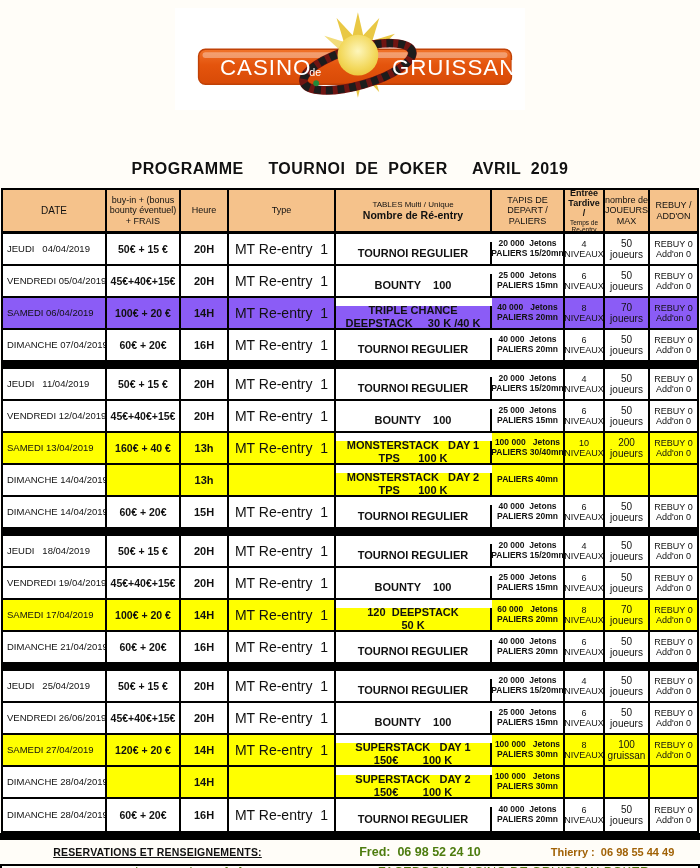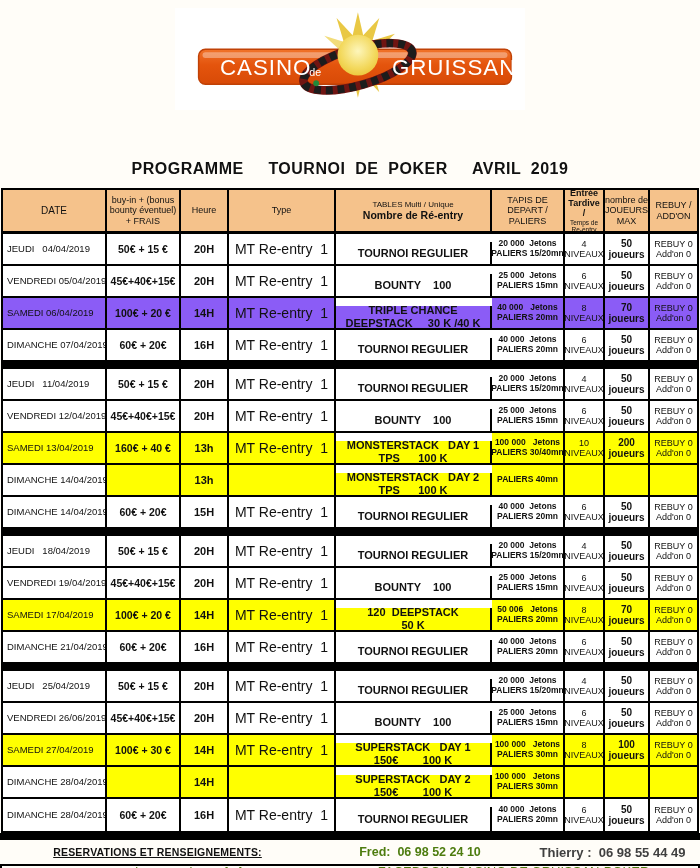--- a/index.html
+++ b/index.html
@@ -34,35 +34,35 @@
   .h-rebuy, .h-joueurs, .h-tapis { font-size:9px; }
 
   .c-date   { align-items:flex-start; text-align:left; padding-left:4px; font-size:9.5px; white-space:pre; }
   .c-buyin  { font-weight:bold; font-size:10.5px; }
   .c-heure  { font-weight:bold; font-size:11px; }
   .c-tables { font-size:14px; white-space:pre; }
   .c-type   { font-weight:bold; font-size:11px;margin-top:8px; }
   .c-type .l, .c-tapis .l { white-space:pre; }
   .c-tapis  { font-weight:bold; font-size:8.5px; }
   .c-entree { font-size:9px; }
-  .c-joueurs{ font-weight:bold; font-size:10px; }
+  .c-joueurs{ font-weight:normal; font-size:10px; }
   .c-rebuy  { font-size:9px; }
 
   .bg-white  .cell { background:#ffffff; }
   .bg-green  .cell { background:#8b5cf6; }
   .bg-yellow .cell { background:#ffff00; }
   .date-white .c-date { background:#ffffff !important; }
 
   
   .fbar { height:7px; background:#000; }
   .fline1 { height:24px; display:flex; align-items:center; }
   .fline1 .resv { width:45%; text-align:center; font-weight:bold; font-size:10.5px;
     text-decoration:underline; letter-spacing:0.2px; }
   .fline1 .fred { width:30%; text-align:center; font-weight:bold; font-size:12.5px; color:#4d7c0f; white-space:pre; }
-  .fline1 .thierry { width:25%; text-align:center; font-weight:bold; font-size:13px; color:#404040; white-space:pre; }
+  .fline1 .thierry { width:25%; text-align:center; font-weight:bold; font-size:11px; color:#a16207; white-space:pre; }
   .fbox { height:15px; border:2px solid #000; border-bottom-width:2px; display:flex; align-items:center; background:#fffdf8; }
   .fbox a { color:#4d7c0f; text-decoration:underline; font-size:13px; line-height:13px; white-space:pre; }
   .fbox .site { width:47%; text-align:center; }
   .fbox .fb   { width:53%; text-align:center; }
 </style>
 </head>
 <body>
 
 <div class="logo-wrap">
   <svg width="340" height="98" viewBox="0 0 350 100">
@@ -390,21 +390,21 @@
       <div class="trow bg-yellow">
     <div class="cell c-date">SAMEDI 17/04/2019</div>
     <div class="cell c-buyin">100€ + 20 €</div>
     <div class="cell c-heure">14H</div>
     <div class="cell c-tables">MT Re-entry  1</div>
     <div class="cell c-type">
       <span class="l">120  DEEPSTACK</span>
       <span class="l">50 K</span>
     </div>
     <div class="cell c-tapis">
-      <span class="l">50 006   Jetons</span>
+      <span class="l">60 000   Jetons</span>
       <span class="l">PALIERS 20mn</span>
     </div>
     <div class="cell c-entree">
       <span>8</span>
       <span>NIVEAUX</span>
     </div>
     <div class="cell c-joueurs">70 joueurs</div>
     <div class="cell c-rebuy">
       <span>REBUY  0</span>
       <span>Add'on  0</span>
@@ -475,36 +475,36 @@
       <span>NIVEAUX</span>
     </div>
     <div class="cell c-joueurs">50 joueurs</div>
     <div class="cell c-rebuy">
       <span>REBUY  0</span>
       <span>Add'on  0</span>
     </div>
   </div>
       <div class="trow bg-yellow">
     <div class="cell c-date">SAMEDI 27/04/2019</div>
-    <div class="cell c-buyin">100€ + 30 €</div>
+    <div class="cell c-buyin">120€ + 20 €</div>
     <div class="cell c-heure">14H</div>
     <div class="cell c-tables">MT Re-entry  1</div>
     <div class="cell c-type">
       <span class="l">SUPERSTACK   DAY 1</span>
       <span class="l">150€        100 K</span>
     </div>
     <div class="cell c-tapis">
       <span class="l">100 000   Jetons</span>
       <span class="l">PALIERS 30mn</span>
     </div>
     <div class="cell c-entree">
       <span>8</span>
       <span>NIVEAUX</span>
     </div>
-    <div class="cell c-joueurs">100 joueurs</div>
+    <div class="cell c-joueurs">100 gruissan</div>
     <div class="cell c-rebuy">
       <span>REBUY  0</span>
       <span>Add'on  0</span>
     </div>
   </div>
       <div class="trow bg-yellow date-white">
     <div class="cell c-date">DIMANCHE 28/04/2019</div>
     <div class="cell c-buyin"></div>
     <div class="cell c-heure">14H</div>
     <div class="cell c-tables"></div>

